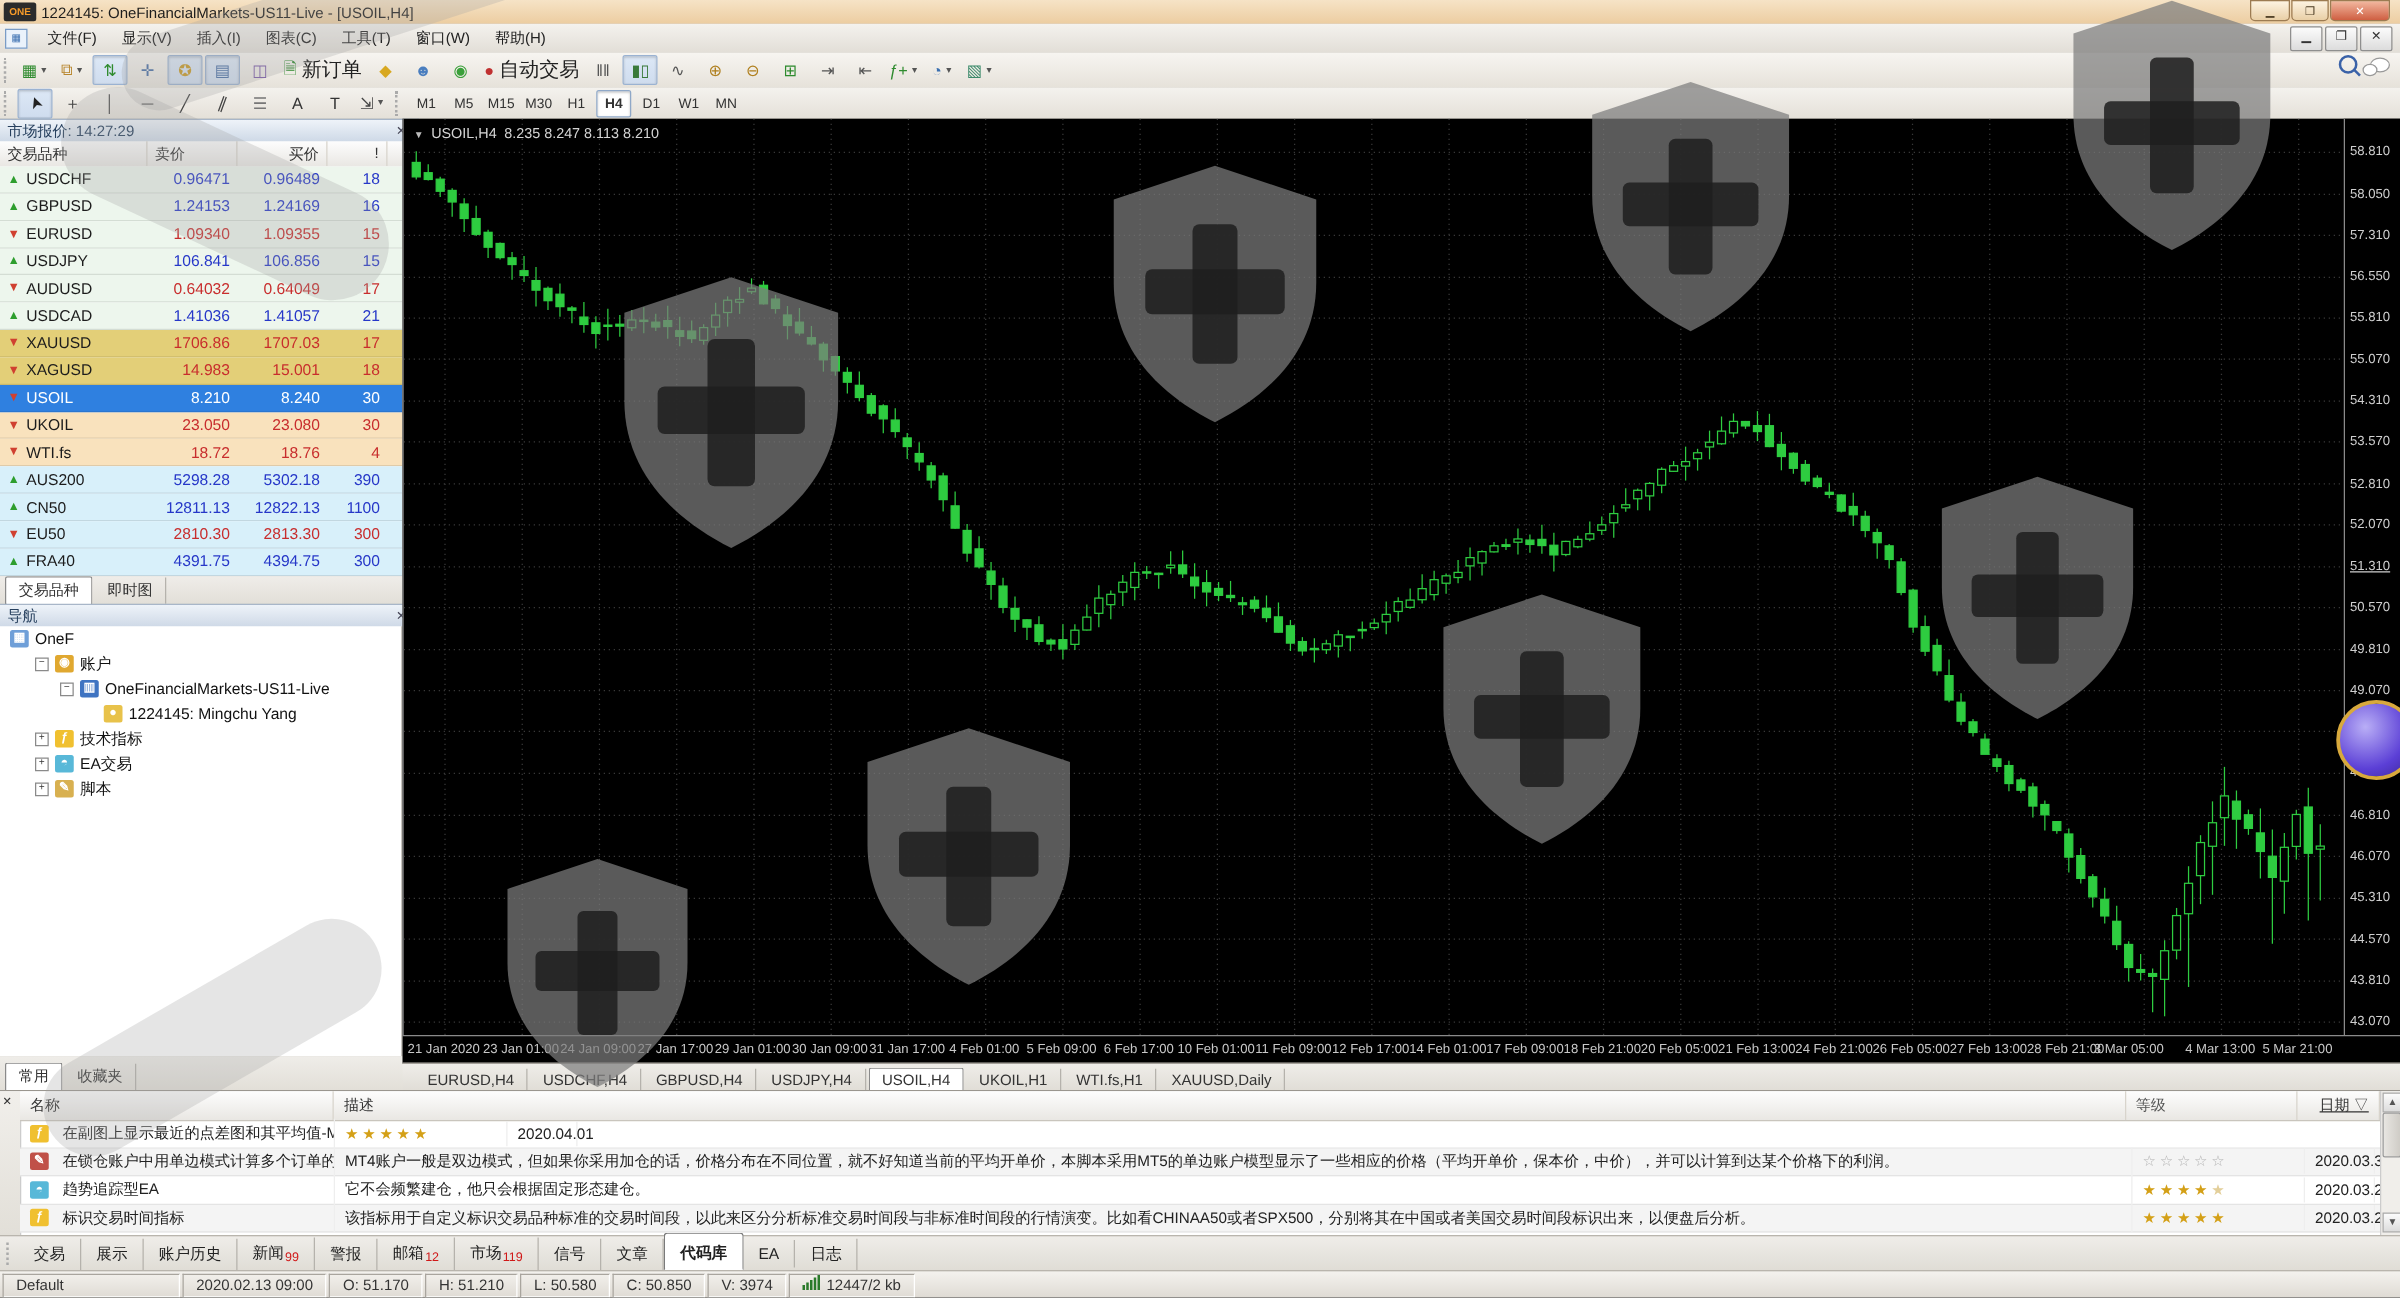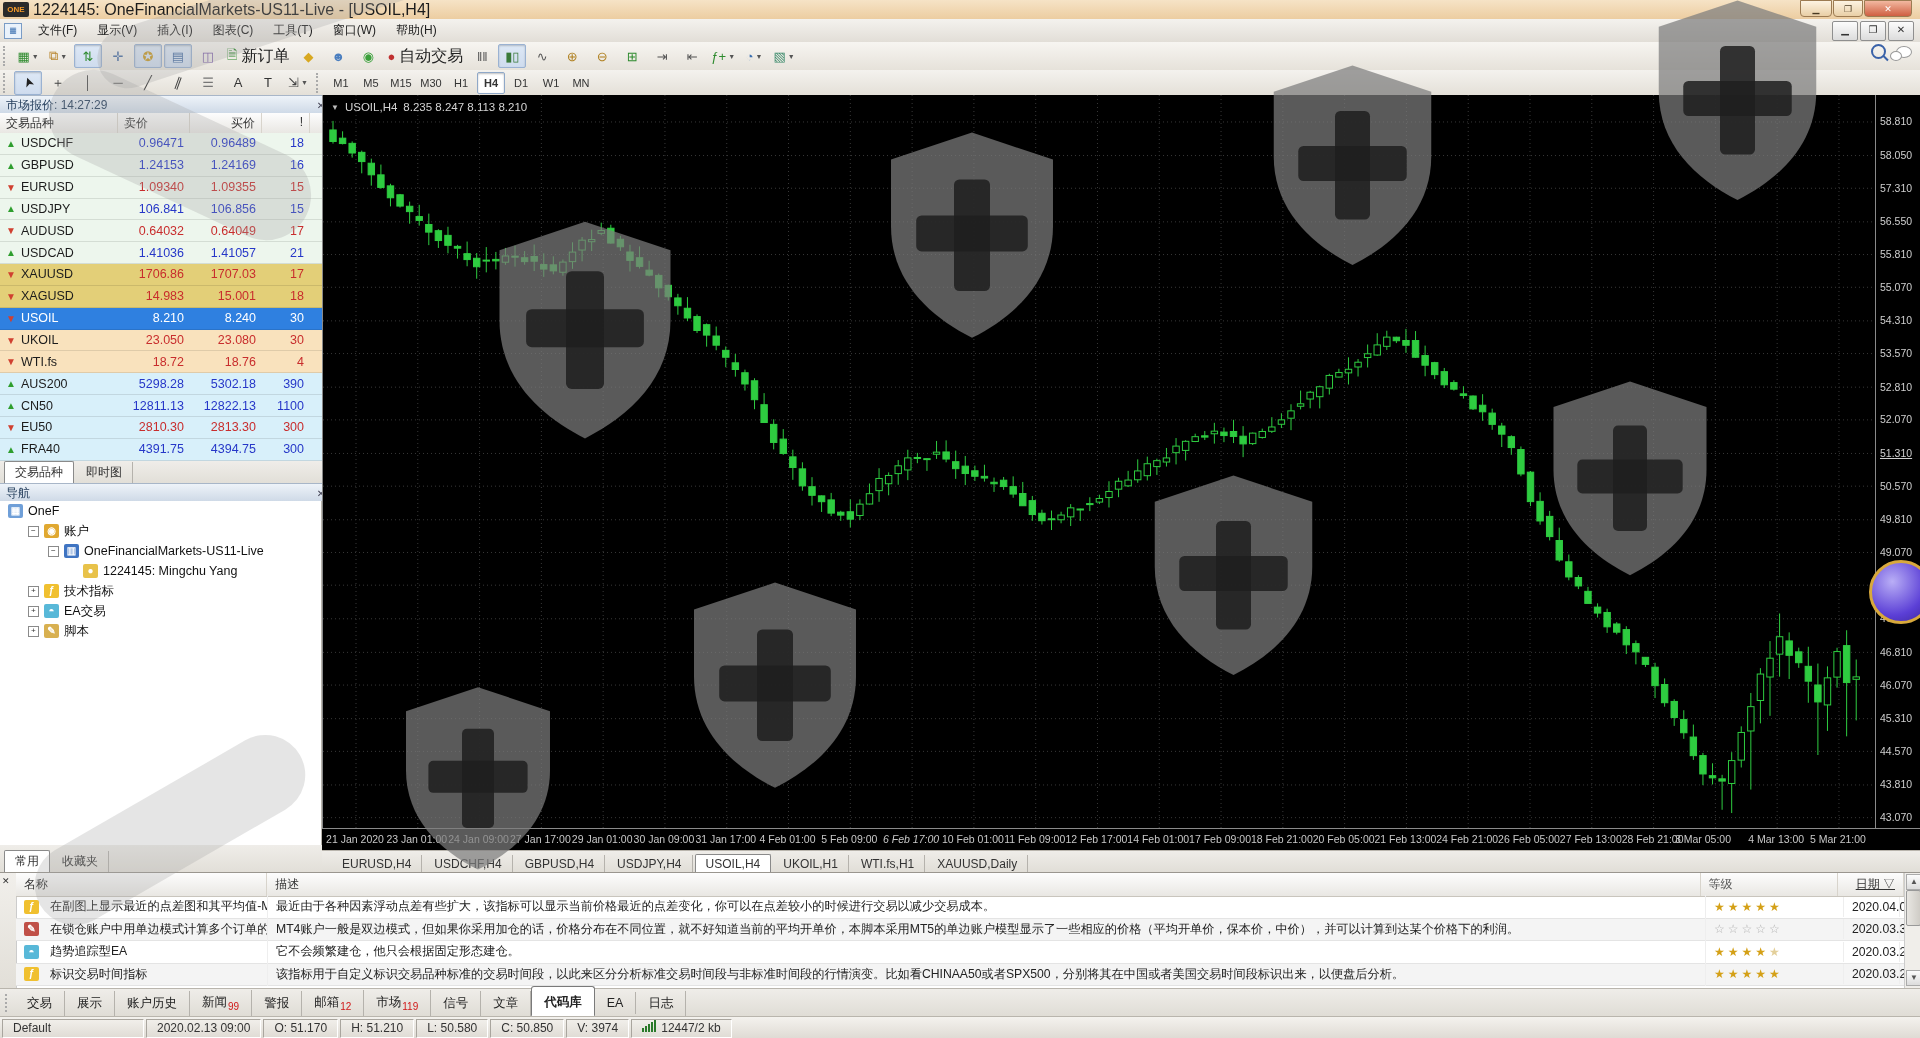--- a/index.html
+++ b/index.html
@@ -6,21 +6,21 @@
   #root{position:relative;width:1920px;height:1038px;overflow:hidden;
         font-family:"Liberation Sans",sans-serif;font-size:12px;color:#222;
         background:#d6d2cb;-webkit-font-smoothing:antialiased;}
   .abs{position:absolute;}
   
   #titlebar{left:0;top:0;width:1920px;height:19px;
     background:linear-gradient(#f6e3c6,#eccda1);border-bottom:1px solid #c9a87c;
     display:flex;align-items:center;}
   #app-logo{width:26px;height:15px;margin:1px 4px 1px 3px;background:#2b2b2b;color:#f49a2a;
     font:bold 8px/15px "Liberation Sans",sans-serif;text-align:center;border-radius:2px;}
-  #title-text{font-size:16px;color:#1c1c1c;}
+  #title-text{font-size:12px;color:#1c1c1c;}
   .winbtn{height:15px;margin-top:0px;border:1px solid #9c7b52;border-radius:0 0 4px 4px;
     display:inline-flex;align-items:center;justify-content:center;font-size:9px;color:#4a3a22;
     background:linear-gradient(#fdf3e2,#e9cfa6);}
   #btn-close{background:linear-gradient(#f2b8a0,#cf5f42);color:#fff;}
   #winbtns{right:8px;top:0;display:flex;gap:1px;}
   
   #menubar{left:0;top:19px;width:1920px;height:23px;
     background:linear-gradient(#f4f2ee,#e2ded7);border-bottom:1px solid #c6c2ba;
     display:flex;align-items:center;}
   #mdi-icon{width:16px;height:14px;margin:0 6px 0 4px;border:1px solid #7a9cc6;background:#eaf2fb;
@@ -908,21 +908,21 @@
   <div id="time-axis" class="abs">
       <div class="ttick" style="left: 33px;">21 Jan 2020</div>
       <div class="ttick" style="left: 94.79px;">23 Jan 01:00</div>
       <div class="ttick" style="left: 156.58px;">24 Jan 09:00</div>
       <div class="ttick" style="left: 218.37px;">27 Jan 17:00</div>
       <div class="ttick" style="left: 280.16px;">29 Jan 01:00</div>
       <div class="ttick" style="left: 341.95px;">30 Jan 09:00</div>
       <div class="ttick" style="left: 403.74px;">31 Jan 17:00</div>
       <div class="ttick" style="left: 465.53px;">4 Feb 01:00</div>
       <div class="ttick" style="left: 527.32px;">5 Feb 09:00</div>
-      <div class="ttick" style="left: 589.11px; font-style: italic;">6 Feb 17:00</div>
+      <div class="ttick" style="left: 589.11px;">6 Feb 17:00</div>
       <div class="ttick" style="left: 650.9px;">10 Feb 01:00</div>
       <div class="ttick" style="left: 712.69px;">11 Feb 09:00</div>
       <div class="ttick" style="left: 774.48px;">12 Feb 17:00</div>
       <div class="ttick" style="left: 836.27px;">14 Feb 01:00</div>
       <div class="ttick" style="left: 898.06px;">17 Feb 09:00</div>
       <div class="ttick" style="left: 959.85px;">18 Feb 21:00</div>
       <div class="ttick" style="left: 1021.64px;">20 Feb 05:00</div>
       <div class="ttick" style="left: 1083.43px;">21 Feb 13:00</div>
       <div class="ttick" style="left: 1145.22px;">24 Feb 21:00</div>
       <div class="ttick" style="left: 1207.01px;">26 Feb 05:00</div>
@@ -951,21 +951,20 @@
       <div class="cbc" style="width: 1438px;">描述</div>
       <div class="cbc" style="width: 138px; color: rgb(85, 85, 85);">等级</div>
       <div class="cbc" style="width: 66px; text-align: right; text-decoration: underline;">日期 ▽</div>
     </div>
   <div id="cb-rows" class="abs" style="left:16px;top:896px;width:1888px;">
       <div class="cb-row">
         <div class="cbc cb-name">
           <span class="nico" style="background: rgb(240, 192, 48); color: rgb(255, 255, 255);">ƒ</span>
           <span>在副图上显示最近的点差图和其平均值-MT4指标</span>
         </div>
-        <div class="cbc cb-desc">最近由于各种因素浮动点差有些扩大，该指标可以显示当前价格最近的点差变化，你可以在点差较小的时候进行交易以减少交易成本。</div>
         <div class="cbc cb-stars"><span class="st-full">★</span><span class="st-full">★</span><span class="st-full">★</span><span class="st-full">★</span><span class="st-full">★</span></div>
         <div class="cbc cb-date">2020.04.01</div>
       </div>
       <div class="cb-row">
         <div class="cbc cb-name">
           <span class="nico" style="background: rgb(192, 80, 72); color: rgb(255, 255, 255);">✎</span>
           <span>在锁仓账户中用单边模式计算多个订单的价格</span>
         </div>
         <div class="cbc cb-desc">MT4账户一般是双边模式，但如果你采用加仓的话，价格分布在不同位置，就不好知道当前的平均开单价，本脚本采用MT5的单边账户模型显示了一些相应的价格（平均开单价，保本价，中价），并可以计算到达某个价格下的利润。</div>
         <div class="cbc cb-stars"><span class="st-empty">☆</span><span class="st-empty">☆</span><span class="st-empty">☆</span><span class="st-empty">☆</span><span class="st-empty">☆</span></div>

